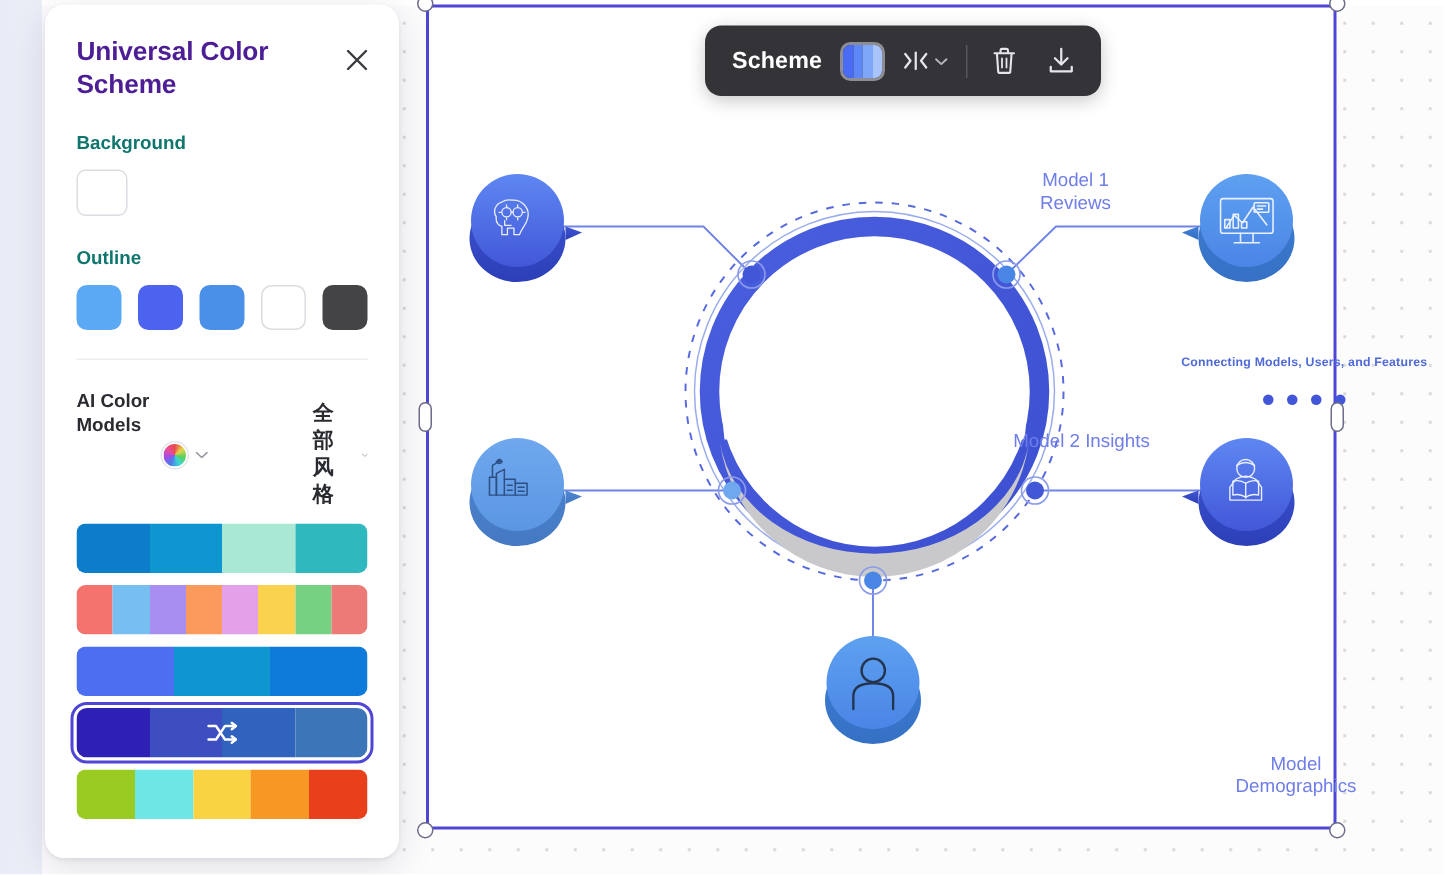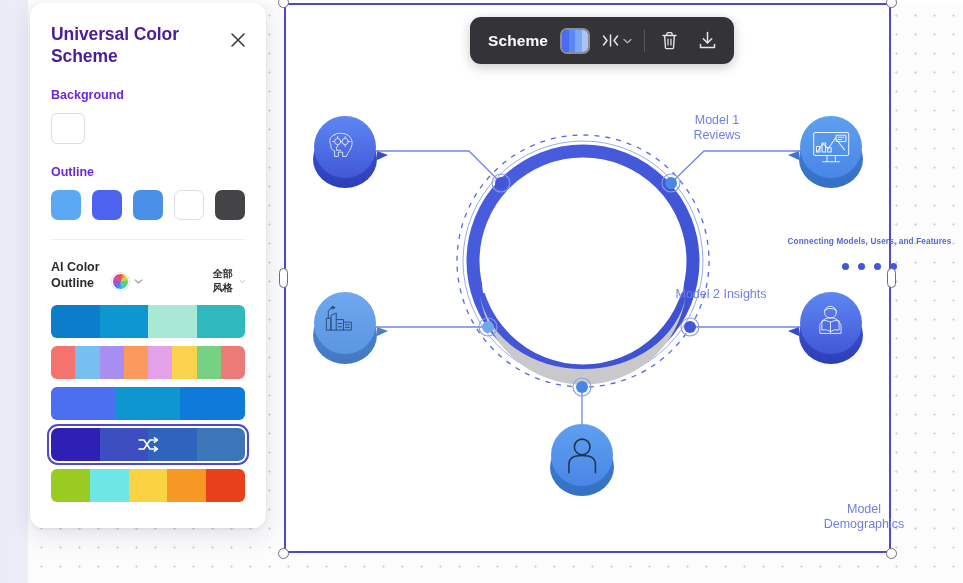--- a/index.html
+++ b/index.html
@@ -148,21 +148,21 @@
   .panel-title {
     font-size: 17.5px; font-weight: 700; color: #4c1d95;
     line-height: 22px; width: 160px;
     letter-spacing: -.1px;
   }
   .panel-close {
     position: absolute; right: 18px; top: 27px;
     width: 20px; height: 20px; cursor: pointer;
   }
   .sec-label {
-    font-size: 12.5px; font-weight: 700; color: #6d28d9;
+    font-size: 12.5px; font-weight: 700; color: #0f766e;
     margin-top: 21px;
   }
   .bg-swatch {
     margin-top: 11px;
     width: 34px; height: 31px;
     background: #fff; border: 1px solid #dcdce2; border-radius: 6px;
     cursor: pointer;
   }
   .divider-line { height:1px; background:#ececf1; margin: 19px 0 0 0; }
   .elem-row { margin-top: 11px; display: flex; gap: 11px; }
@@ -180,21 +180,21 @@
   }
   .ai-ctrls { display: flex; align-items: center; gap: 26px; padding-top: 8px; }
   .wheel-wrap { display: flex; align-items: center; gap: 5px; cursor: pointer; }
   .wheel {
     width: 17px; height: 17px; border-radius: 50%;
     background: conic-gradient(#e84b4b,#e8d24b,#58d25c,#3fd3d8,#4a7de8,#a34be8,#e84b9b,#e84b4b);
     border: 1.5px solid #ffffff;
     box-shadow: 0 0 0 1px #e2e2e8;
   }
   .styles-wrap { display: flex; align-items: center; gap: 4px; cursor: pointer; }
-  .styles-txt { font-size: 10px; font-weight: 700; color: #2a2b30; margin-left: 44px; }
+  .styles-txt { font-size: 14px; font-weight: 700; color: #2a2b30; margin-left: 44px; }
   .chev { width: 9px; height: 9px; }
 
   .scheme-list { margin-top: 10px; }
   .scheme-row {
     height: 33px; border-radius: 6px; overflow: hidden;
     display: flex; margin-bottom: 8px; cursor: pointer;
     position: relative;
   }
   .scheme-row i { display: block; height: 100%; flex: 1; }
   .scheme-row.selected {
@@ -449,21 +449,21 @@
         <div class="elem-sw" style="background: rgb(91, 168, 245);"></div>
         <div class="elem-sw" style="background: rgb(76, 99, 240);"></div>
         <div class="elem-sw" style="background: rgb(74, 144, 232);"></div>
         <div class="elem-sw outline" style="background: rgb(255, 255, 255);"></div>
         <div class="elem-sw" style="background: rgb(68, 68, 70);"></div>
       </div>
 
     <div class="divider-line"></div>
 
     <div class="ai-row">
-      <div class="ai-title">AI Color Outline</div>
+      <div class="ai-title">AI Color Models</div>
       <div class="ai-ctrls">
         <div class="wheel-wrap">
           <div class="wheel"></div>
           <svg class="chev" viewBox="0 0 9 6">
             <path d="M1 1.3 L4.5 4.5 L8 1.3" fill="none" stroke="#9a9aa4" stroke-width="1.1" stroke-linecap="round" stroke-linejoin="round"></path>
           </svg>
         </div>
         <div class="styles-wrap">
           <span class="styles-txt">全部风格</span>
           <svg class="chev" viewBox="0 0 9 6">

